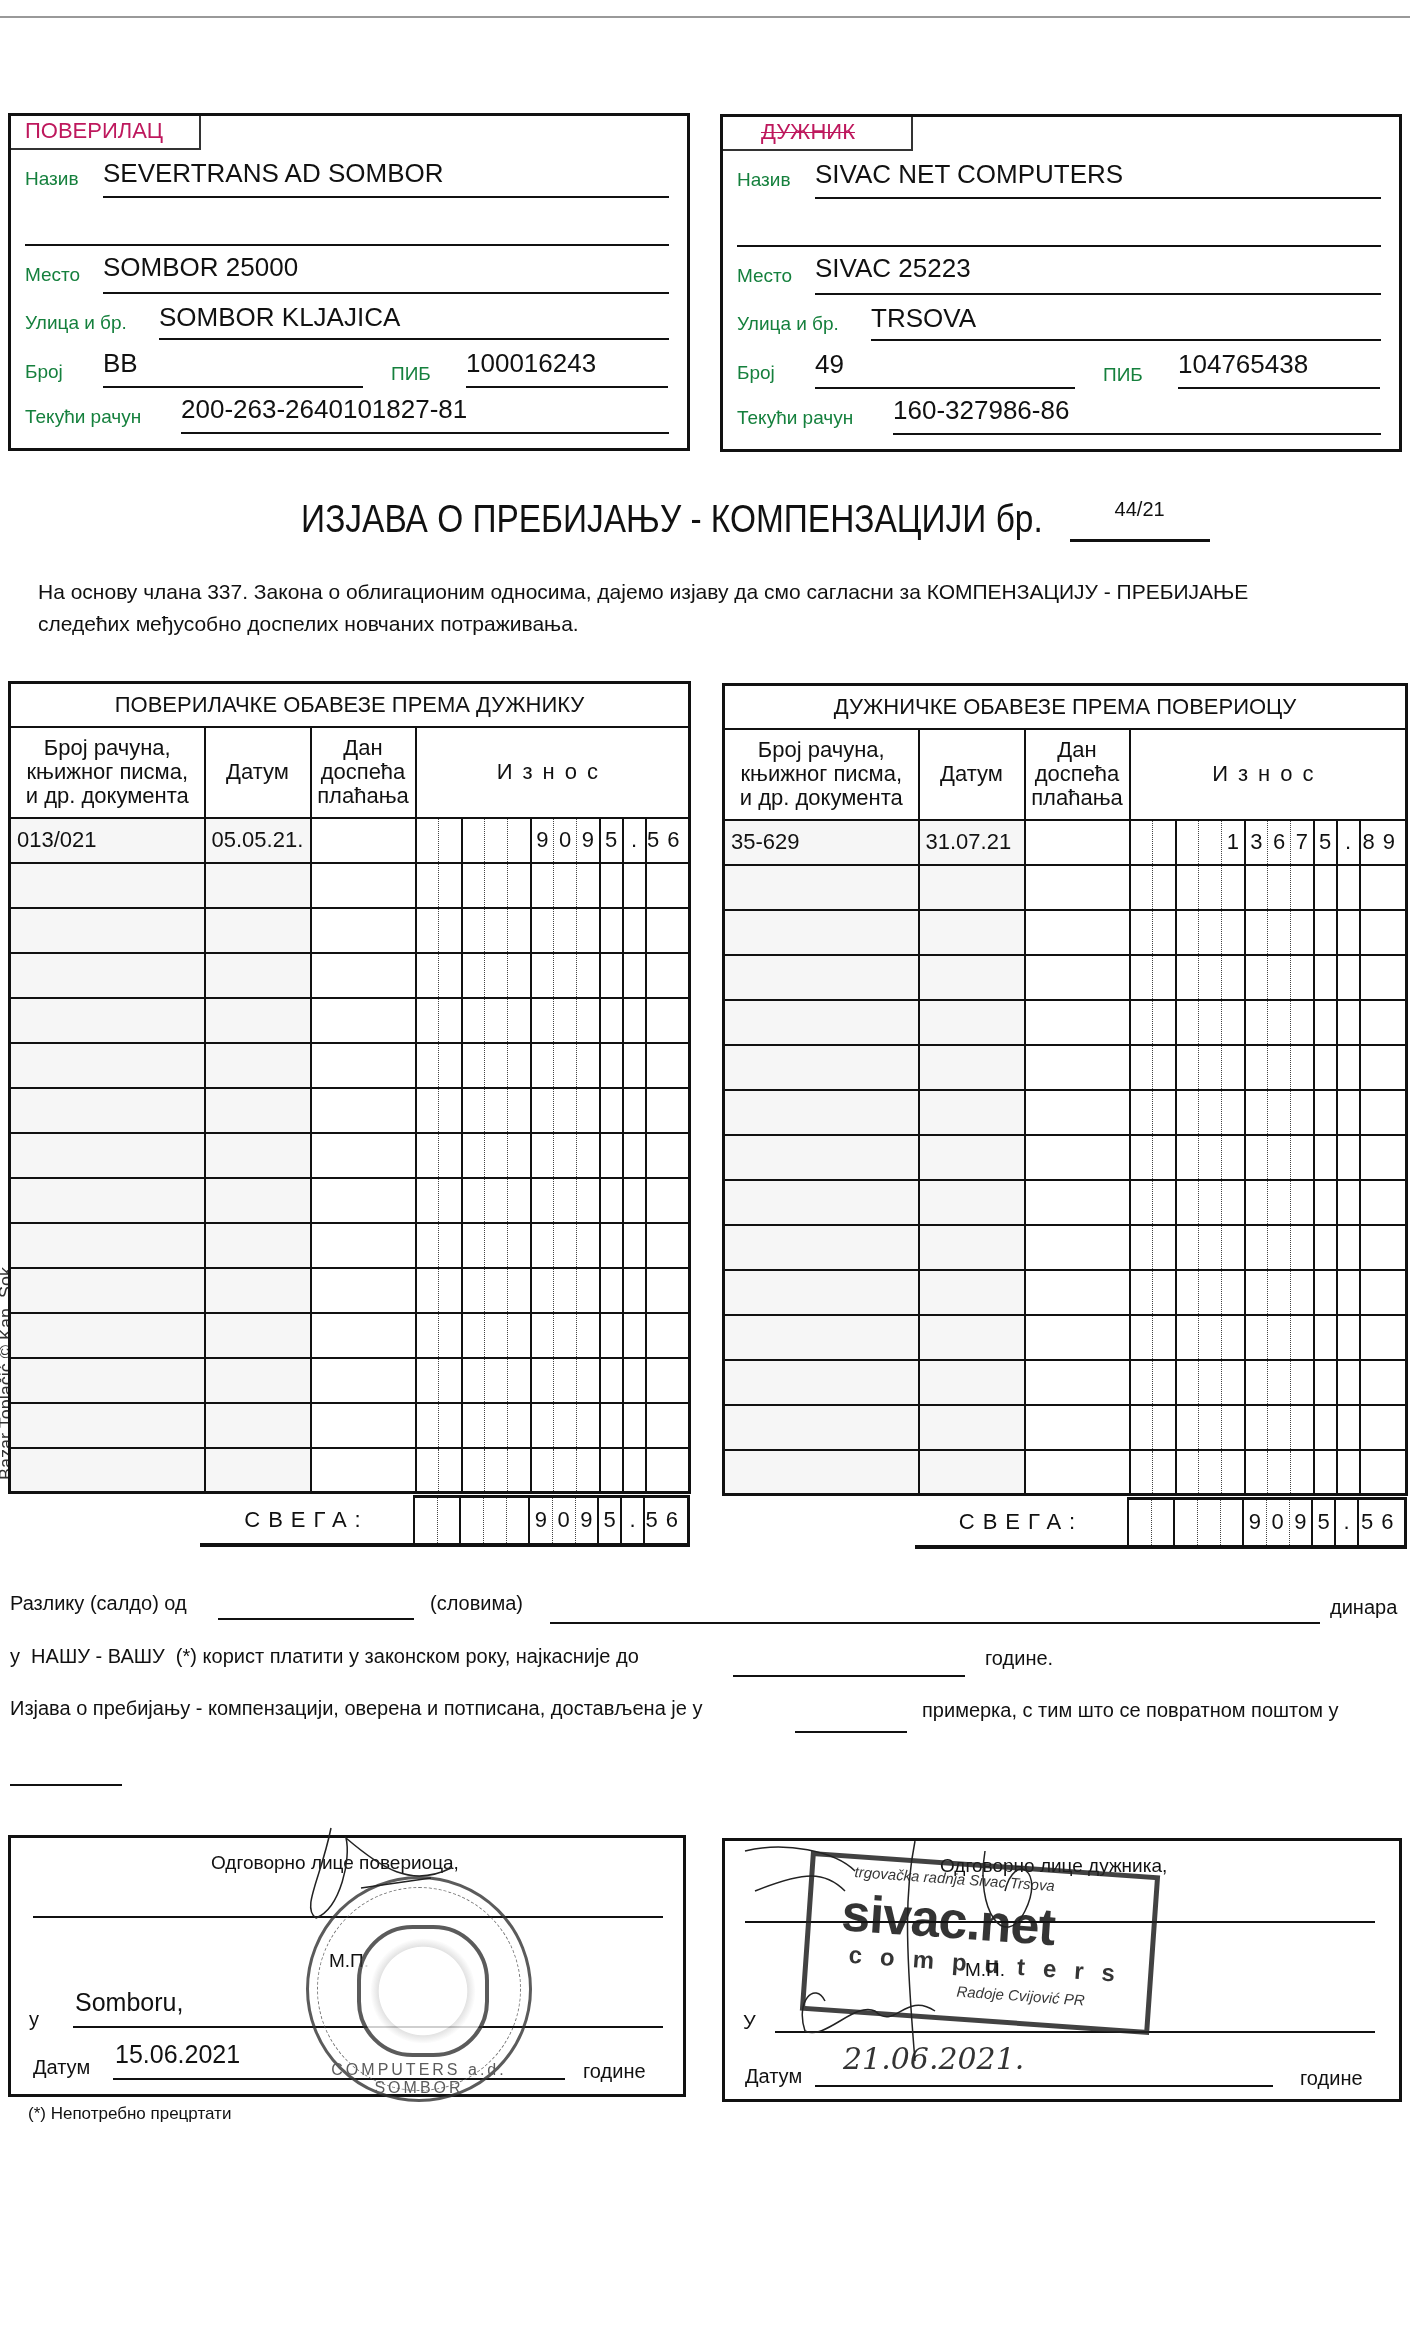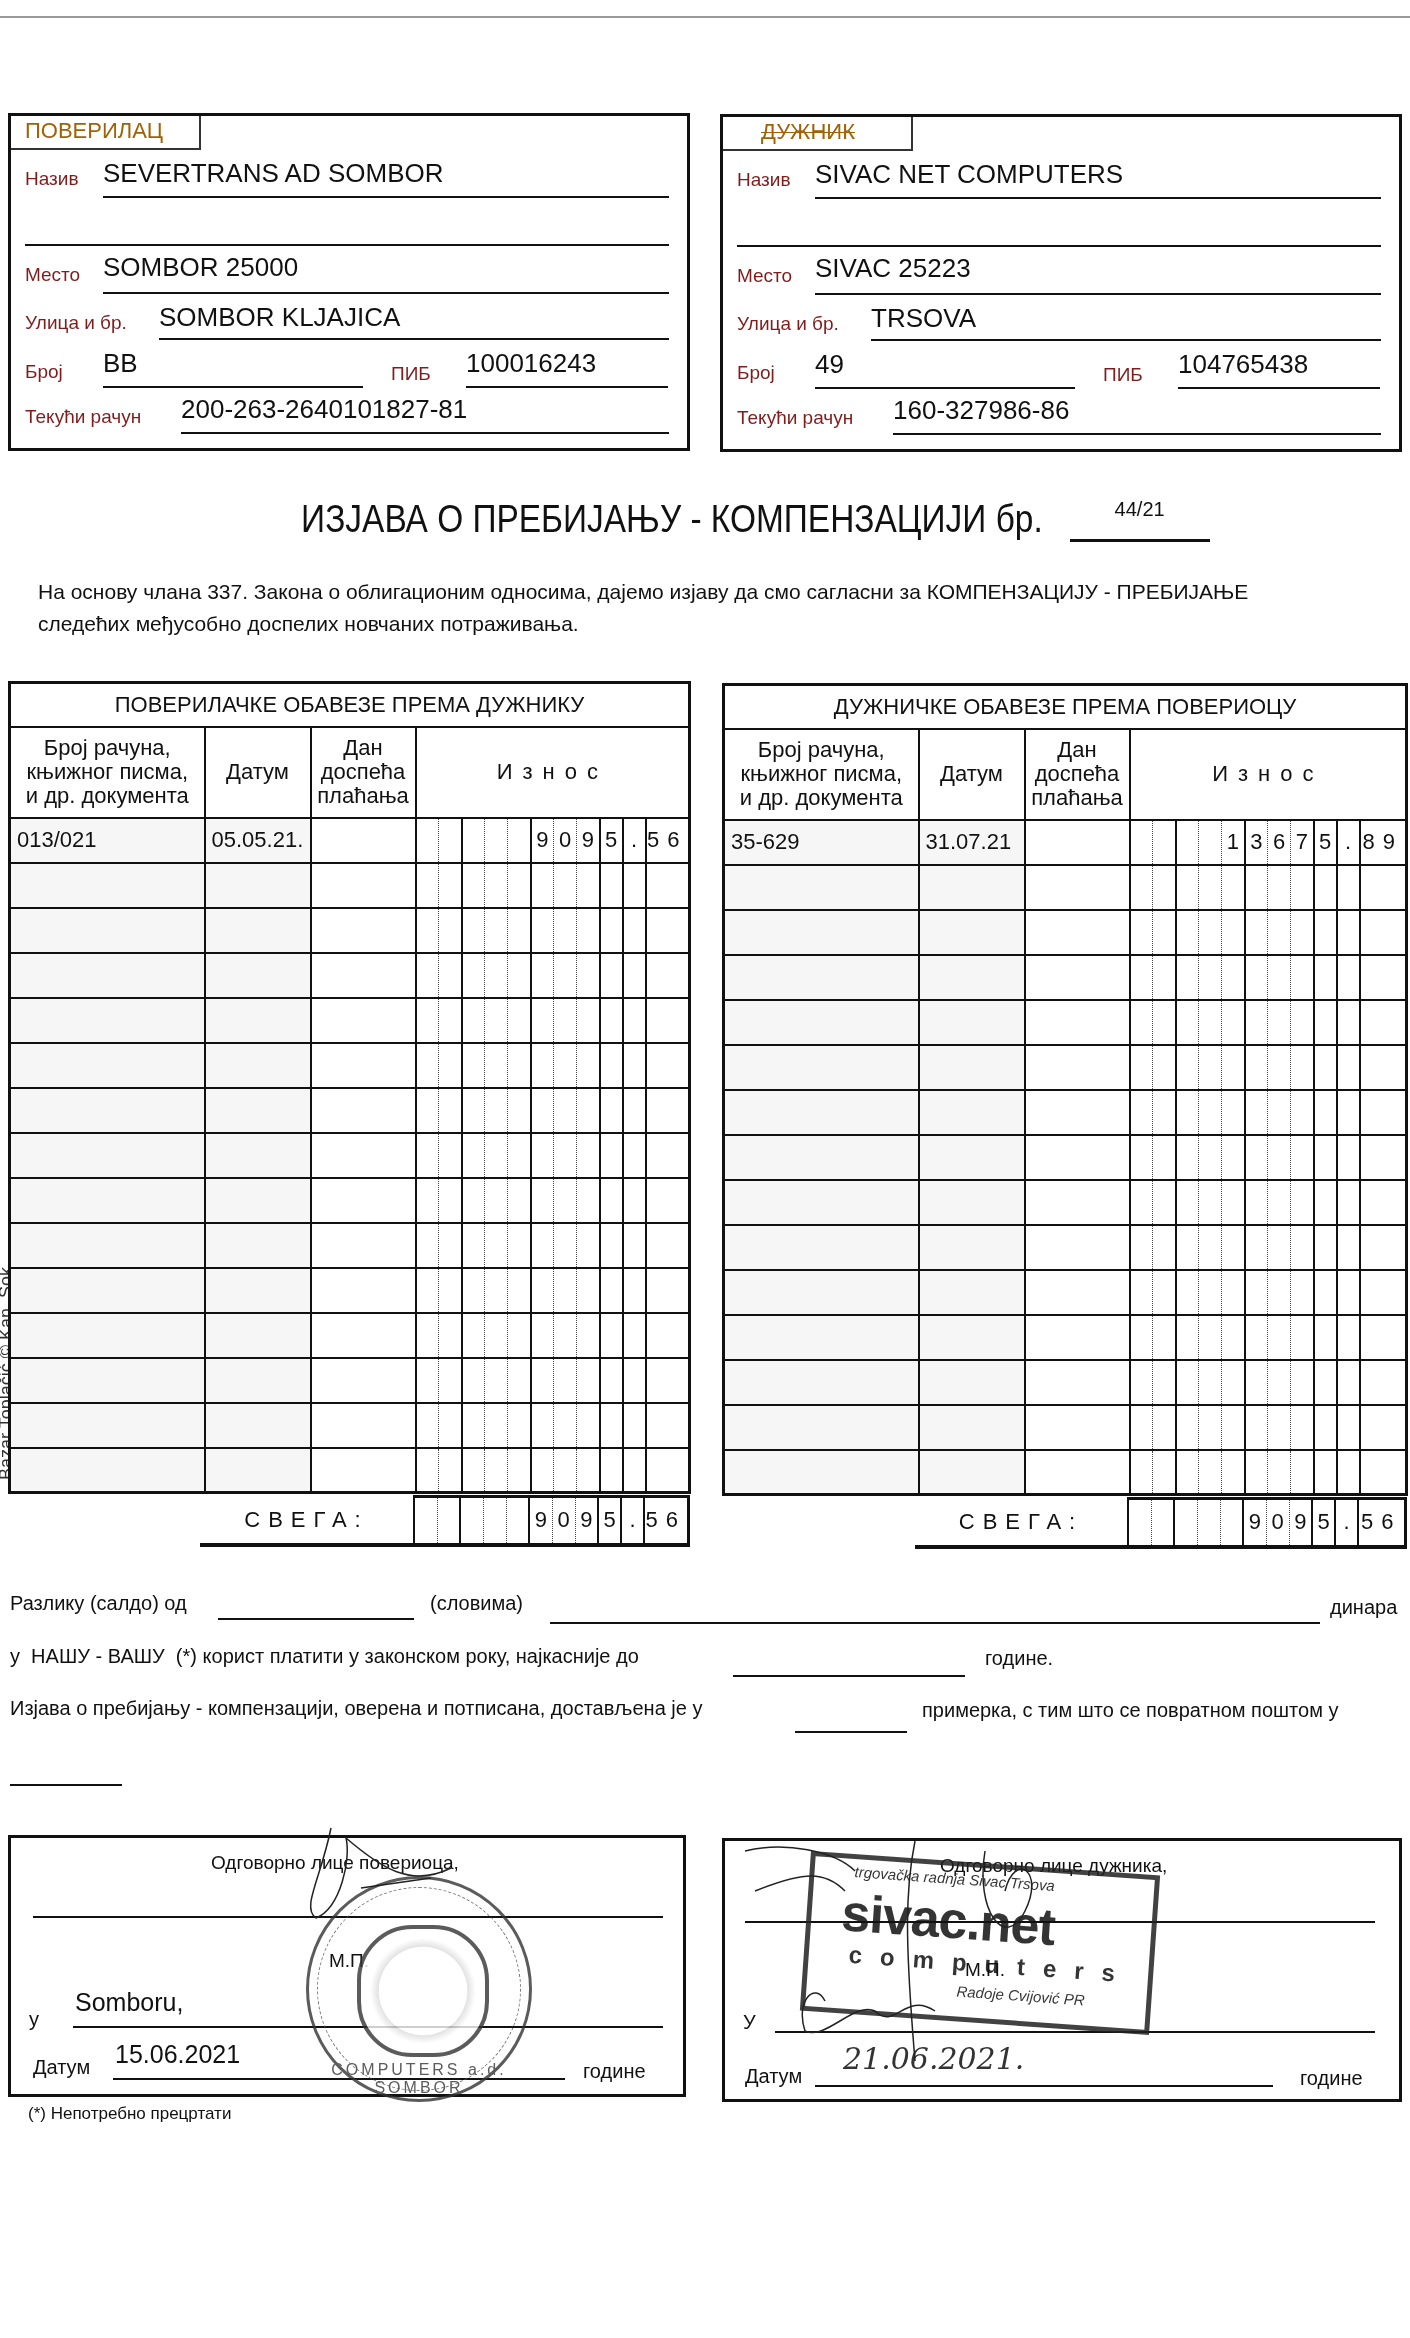--- a/index.html
+++ b/index.html
@@ -1,22 +1,22 @@
 <!DOCTYPE html>
 <html><head>
 <meta charset="utf-8">
 <style>
   html,body{margin:0;padding:0;background:#fff;}
   body{width:1410px;height:2338px;position:relative;overflow:hidden;font-family:"Liberation Sans",sans-serif;color:#111;}
   .abs{position:absolute;}
   .topline{left:0;top:16px;width:1410px;height:2px;background:#999;}
   .box{position:absolute;border:3px solid #111;box-sizing:border-box;}
-  .tag{position:absolute;left:0;top:0;border-right:2px solid #333;border-bottom:2px solid #333;font-size:22px;padding:2px 14px 0 14px;height:34px;box-sizing:border-box;color:#a16207;}
+  .tag{position:absolute;left:0;top:0;border-right:2px solid #333;border-bottom:2px solid #333;font-size:22px;padding:2px 14px 0 14px;height:34px;box-sizing:border-box;color:#be185d;}
   .tag.strike{text-decoration:line-through;text-decoration-thickness:1px;}
-  .lbl{position:absolute;font-size:19px;color:#7f1d1d;}
+  .lbl{position:absolute;font-size:19px;color:#15803d;}
   .val{position:absolute;font-size:26px;color:#111;}
   .uline{position:absolute;height:2px;background:#111;}
   .title{position:absolute;left:0;width:1410px;top:498px;font-size:38px;text-align:center;letter-spacing:0px;}
   .para{position:absolute;left:38px;font-size:21px;line-height:32px;}
   table.grid{position:absolute;border-collapse:collapse;table-layout:fixed;}
   table.grid td{border:2px solid #111;padding:0;box-sizing:border-box;font-size:22px;height:45px;}
   .thtitle{font-size:23px;text-align:center;height:44px !important;}
   .thcell{font-size:20px;text-align:center;line-height:24px;height:91px !important;}
   .thamt{font-size:21px;text-align:center;letter-spacing:10px;}
   .dig{text-align:center;font-size:24px;border-left:1px dotted #444 !important;border-right:1px dotted #444 !important;}

